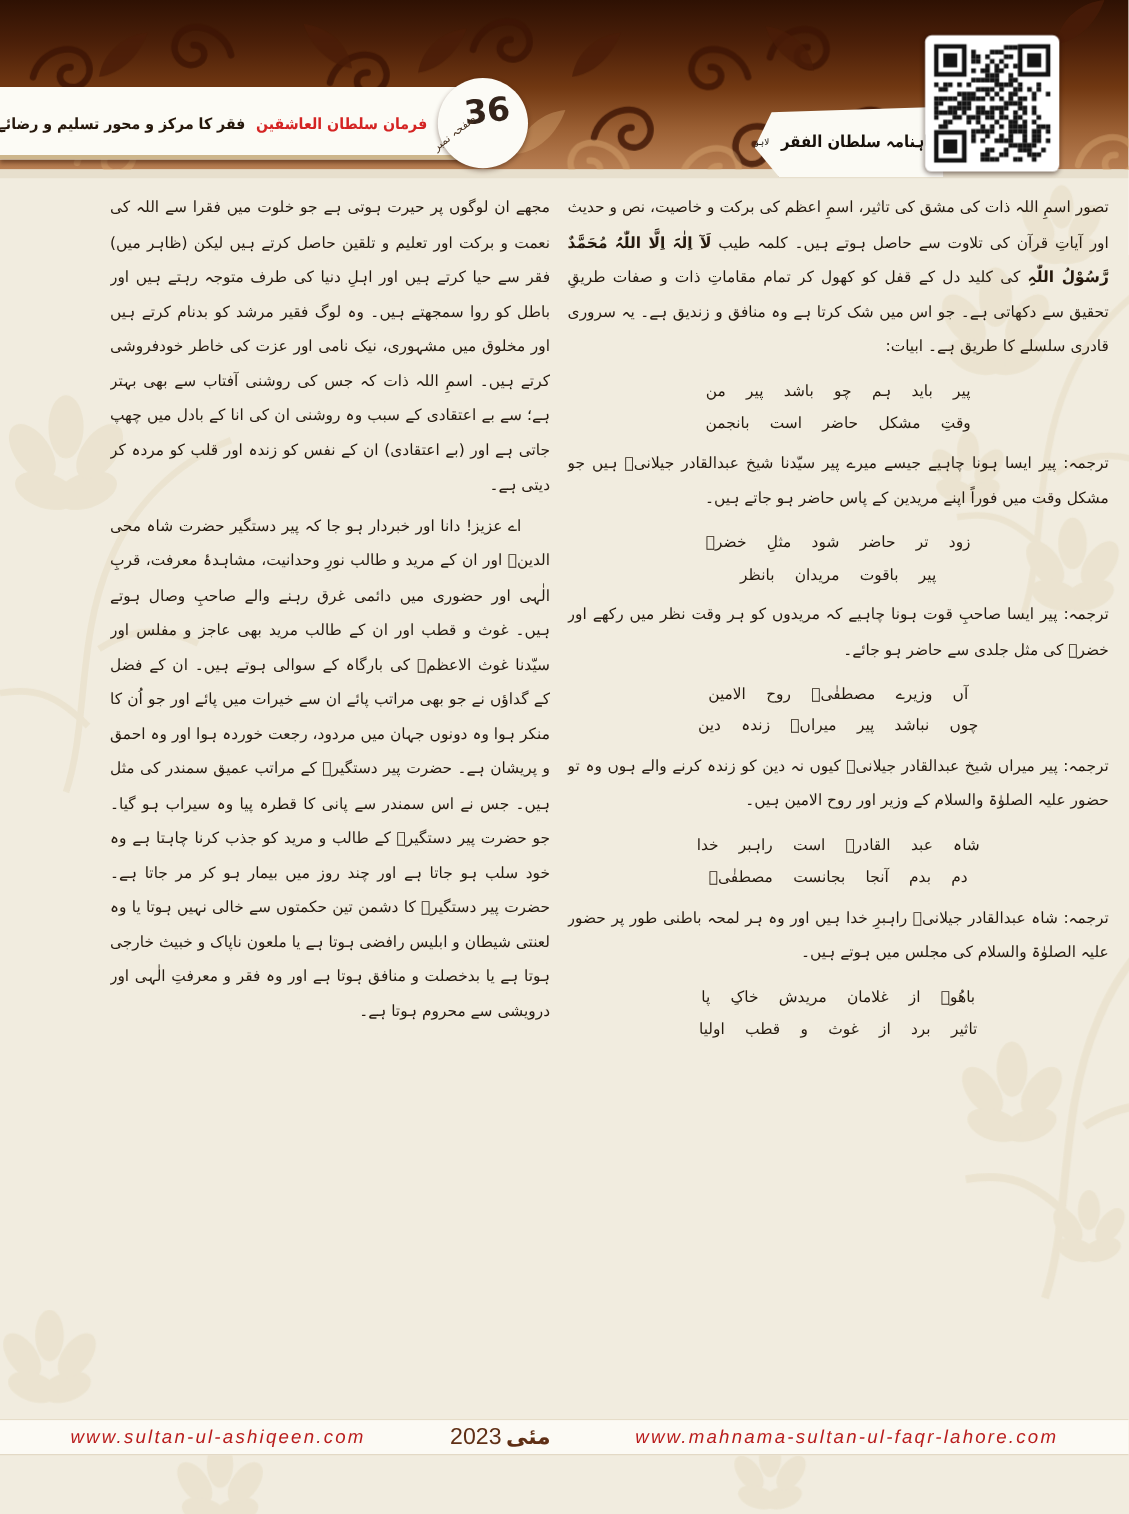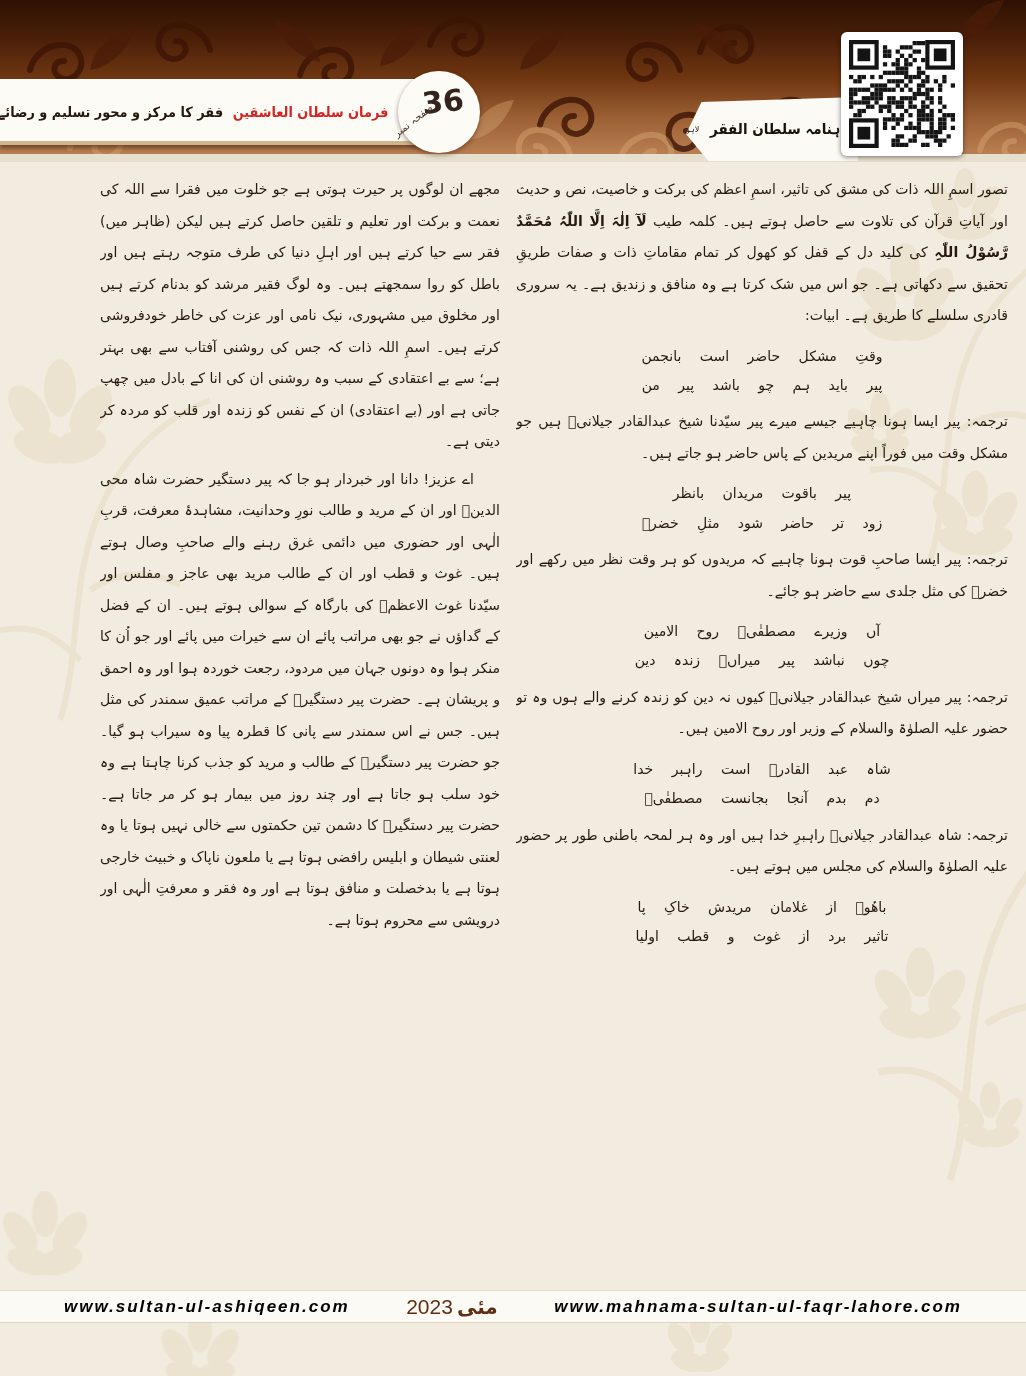--- a/index.html
+++ b/index.html
@@ -73,22 +73,22 @@
   
   .footer{
     position:absolute;top:1290px;left:0;width:1026px;height:33px;
     background:#fcfaf4;
     border-top:1px solid #e6ddc9;border-bottom:1px solid #ddd2bb;
     display:flex;align-items:center;justify-content:space-between;
     padding:0 64px;box-sizing:border-box;
   }
   .footer .url{
     font-family:"Liberation Sans", sans-serif;
-    font-style:italic;font-weight:bold;letter-spacing:2px;
-    font-size:17px;color:#000000;
+    font-style:italic;font-weight:normal;letter-spacing:2px;
+    font-size:17px;color:#b91c1c;
   }
   .footer .date{direction:rtl;color:#5f2f15;display:flex;align-items:baseline;gap:4px;}
   .footer .date .yr{font-family:"Liberation Sans", sans-serif;font-weight:normal;font-size:21px;}
   .footer .date .mo{font-size:20px;font-weight:bold;}
 </style>
 </head>
 <body>
 
 <div class="page">
 
@@ -421,28 +421,28 @@
       </svg>
     </div>
   </header>
 
   <main class="content">
 
     <section class="col col-right">
       <p><span>تصور اسمِ اللہ ذات کی مشق کی تاثیر، اسمِ اعظم کی برکت و خاصیت، نص و حدیث اور آیاتِ قرآن کی تلاوت سے حاصل ہوتے ہیں۔ کلمہ طیب </span><span class="kalima">لَآ اِلٰہَ اِلَّا اللّٰہُ مُحَمَّدٌ رَّسُوْلُ اللّٰہِ</span><span> کی کلید دل کے قفل کو کھول کر تمام مقاماتِ ذات و صفات طریقِ تحقیق سے دکھاتی ہے۔ جو اس میں شک کرتا ہے وہ منافق و زندیق ہے۔ یہ سروری قادری سلسلے کا طریق ہے۔ ابیات:</span></p>
 
       <div class="verse">
+        <div class="vline">پیر باید ہم چو باشد پیر من</div>
         <div class="vline">وقتِ مشکل حاضر است بانجمن</div>
-        <div class="vline">پیر باید ہم چو باشد پیر من</div>
       </div>
       <p class="translation">ترجمہ: پیر ایسا ہونا چاہیے جیسے میرے پیر سیّدنا شیخ عبدالقادر جیلانیؓ ہیں جو مشکل وقت میں فوراً اپنے مریدین کے پاس حاضر ہو جاتے ہیں۔</p>
 
       <div class="verse">
+        <div class="vline">زود تر حاضر شود مثلِ خضرؑ</div>
         <div class="vline">پیر باقوت مریدان بانظر</div>
-        <div class="vline">زود تر حاضر شود مثلِ خضرؑ</div>
       </div>
       <p class="translation">ترجمہ: پیر ایسا صاحبِ قوت ہونا چاہیے کہ مریدوں کو ہر وقت نظر میں رکھے اور خضرؑ کی مثل جلدی سے حاضر ہو جائے۔</p>
 
       <div class="verse">
         <div class="vline">آں وزیرے مصطفٰیؐ روح الامین</div>
         <div class="vline">چوں نباشد پیر میراںؓ زندہ دین</div>
       </div>
       <p class="translation">ترجمہ: پیر میراں شیخ عبدالقادر جیلانیؓ کیوں نہ دین کو زندہ کرنے والے ہوں وہ تو حضور علیہ الصلوٰۃ والسلام کے وزیر اور روح الامین ہیں۔</p>
 
       <div class="verse">

